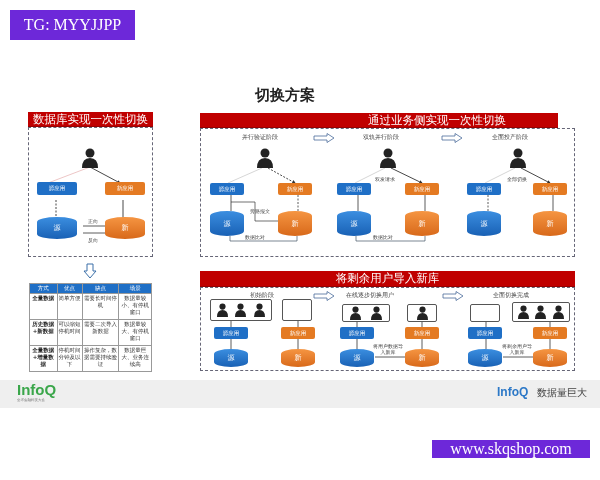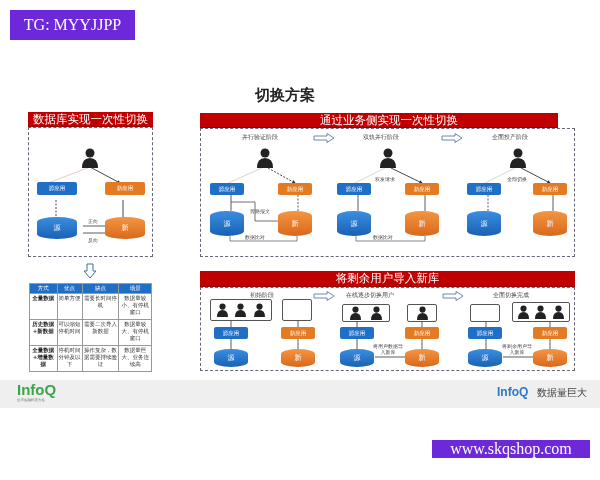--- a/index.html
+++ b/index.html
@@ -86,21 +86,21 @@
   </tr>
   <tr style="height:26px">
     <td class="h">全量数据+增量数据</td>
     <td>停机时间分钟及以下</td>
     <td>操作复杂，数据需要持续验证</td>
     <td>数据量巨大、业务连续高</td>
   </tr>
 </tbody>
   </table>
 
-<div class="abs redbar" style="left:200px;top:113px;width:358px;height:15px;justify-content:flex-end;padding-right:100px">通过业务侧实现一次性切换</div>
+<div class="abs redbar" style="left:200px;top:113px;width:358px;height:15px;justify-content:flex-end;padding-right:52px">通过业务侧实现一次性切换</div>
 <div class="abs dash" style="left:200px;top:128px;width:375px;height:129px"></div>
 
 <div class="abs phase" style="left:242px;top:133px">并行验证阶段</div>
 <div class="abs phase" style="left:363px;top:133px">双轨并行阶段</div>
 <div class="abs phase" style="left:492px;top:133px">全面投产阶段</div>
 <svg class="abs arrowR" style="left:313px;top:133px" viewBox="0 0 22 10">
     <path d="M1,3 H14 V0.5 L21,5 L14,9.5 V7 H1z" fill="#fff" stroke="#4a6b9a" stroke-width="0.8"></path>
   </svg>
 <svg class="abs arrowR" style="left:441px;top:133px" viewBox="0 0 22 10">
     <path d="M1,3 H14 V0.5 L21,5 L14,9.5 V7 H1z" fill="#fff" stroke="#4a6b9a" stroke-width="0.8"></path>

